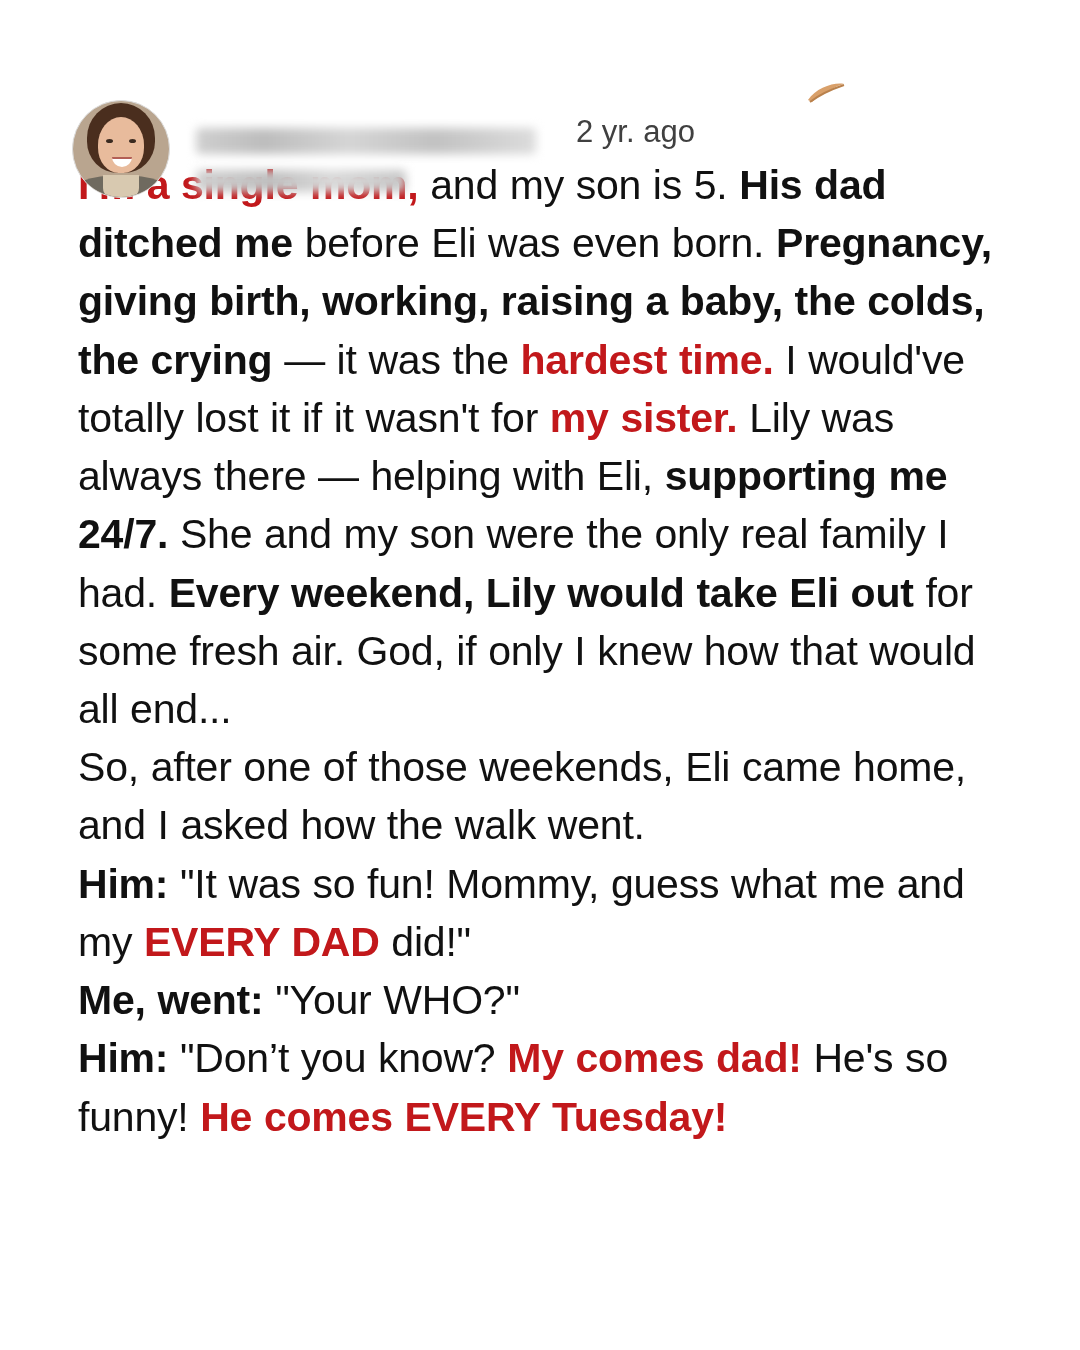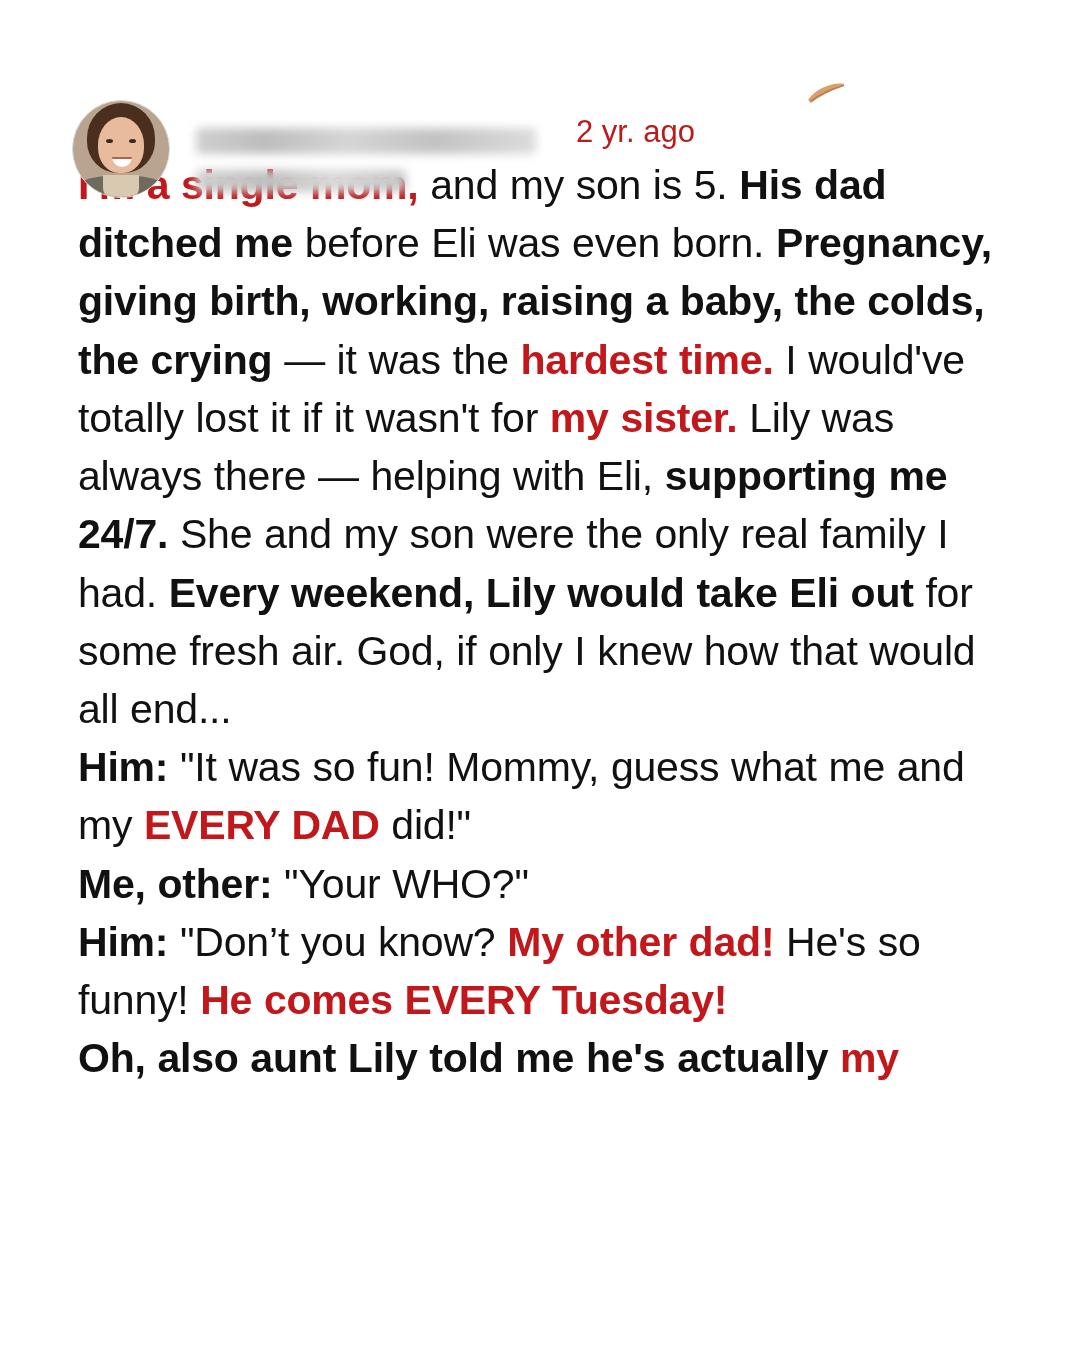--- a/index.html
+++ b/index.html
@@ -121,21 +121,21 @@
     color: transparent;
     background: linear-gradient(90deg,#d0d0d0 0%, #bfbfbf 35%, #d9d9d9 65%, #c6c6c6 100%);
     filter: blur(5px);
     border-radius: 4px;
     overflow: hidden;
     white-space: nowrap;
   }
   .timestamp {
     margin-left: 40px;
     font-size: 31px;
-    color: #b91c1c;
+    color: #404040;
     white-space: nowrap;
   }
 
   .award-icon {
     position: absolute;
     right: 232px;
     top: 78px;
     width: 44px;
     height: 30px;
   }
@@ -191,20 +191,20 @@
     <span class="award-icon">
       <svg width="44" height="30" viewBox="0 0 44 30">
         <path d="M4 22 C 12 10, 30 4, 40 6 C 32 8, 16 16, 8 24 Z" fill="#d9a06a"></path>
         <path d="M6 24 C 14 18, 28 11, 40 7" stroke="#b9814c" stroke-width="2" fill="none"></path>
       </svg>
     </span>
   </div>
 
   <div class="body-text">
     <p><span class="r">I'm a single mom,</span><span> and my son is 5. </span><span class="b">His dad ditched me</span><span> before Eli was even born. </span><span class="b">Pregnancy, giving birth, working, raising a baby, the colds, the crying</span><span> — it was the </span><span class="r">hardest time.</span><span> I would've totally lost it if it wasn't for </span><span class="r">my sister.</span><span> Lily was always there — helping with Eli, </span><span class="b">supporting me 24/7.</span><span> She and my son were the only real family I had. </span><span class="b">Every weekend, Lily would take Eli out</span><span> for some fresh air. God, if only I knew how that would all end...</span></p>
+    <p><span>So, after one of those weekends, Eli came home, and I asked how the walk went.</span></p>
     <p><span class="b">Him:</span><span> "It was so fun! Mommy, guess what me and my </span><span class="r">EVERY DAD</span><span> did!"</span></p>
-    <p><span class="b">Me, other:</span><span> "Your WHO?"</span></p>
-    <p><span class="b">Him:</span><span> "Don’t you know? </span><span class="r">My other dad!</span><span> He's so funny! </span><span class="r">He comes EVERY Tuesday!</span></p>
-    <p><span class="b">Oh, also aunt Lily told me he's actually </span><span class="r">my</span></p>
+    <p><span class="b">Me, went:</span><span> "Your WHO?"</span></p>
+    <p><span class="b">Him:</span><span> "Don’t you know? </span><span class="r">My comes dad!</span><span> He's so funny! </span><span class="r">He comes EVERY Tuesday!</span></p>
   </div>
 
   <div class="fade-bottom"></div>
 </div>
 
 </body></html>

